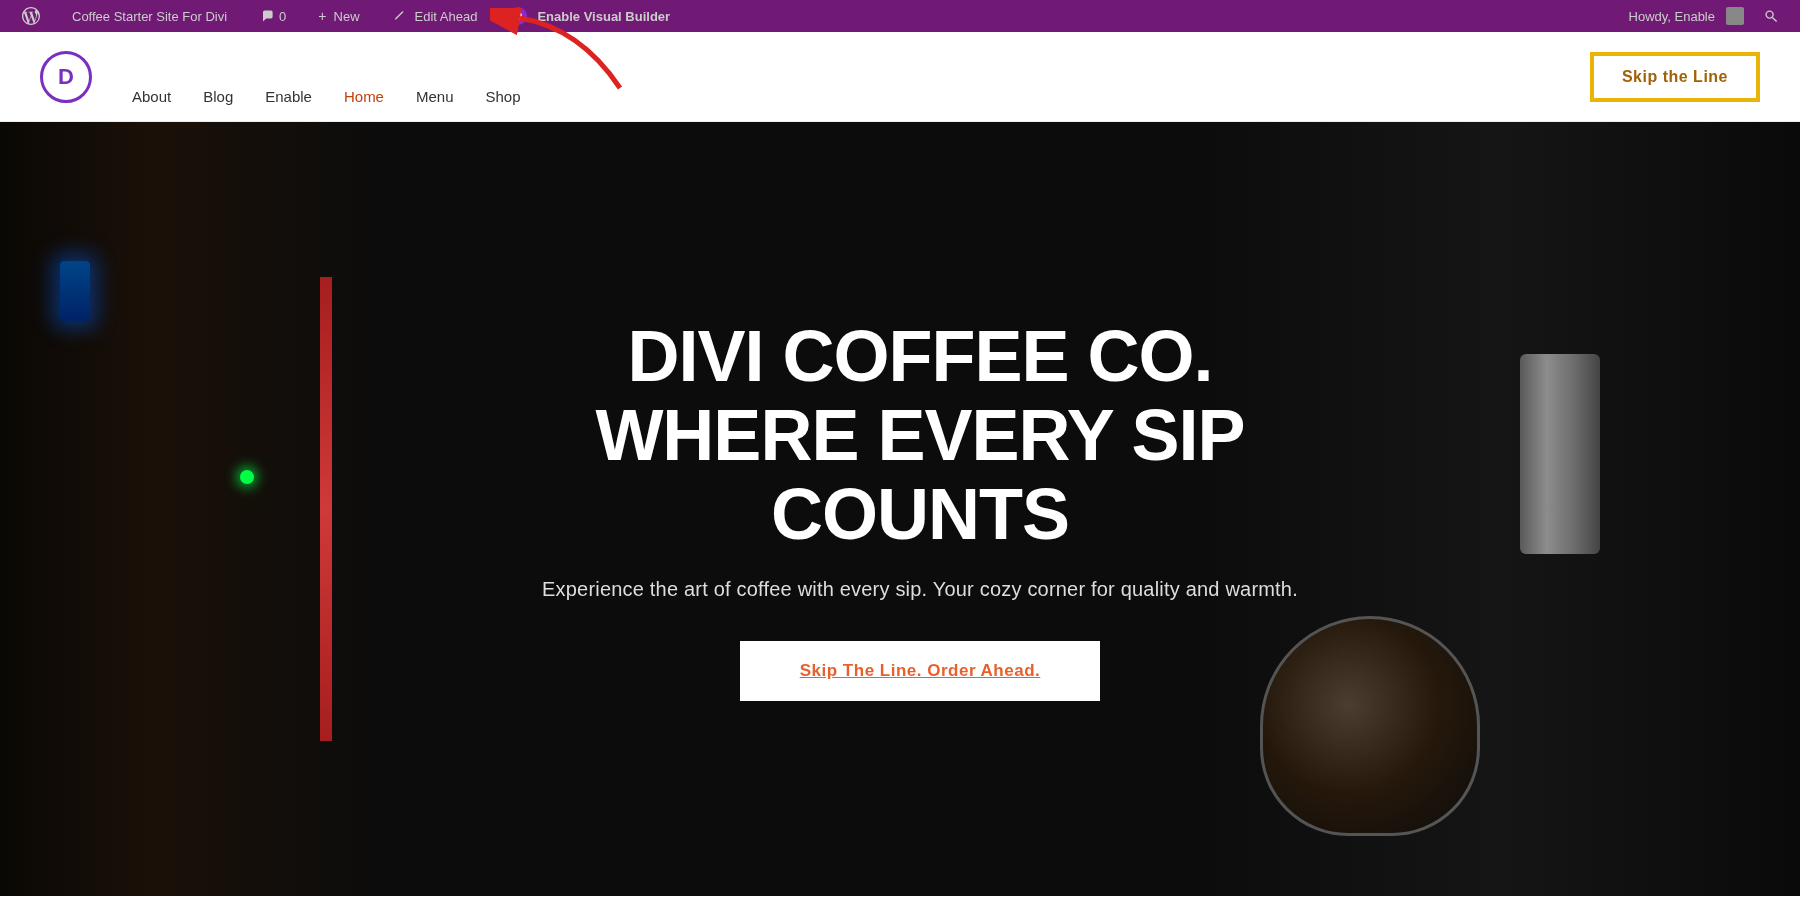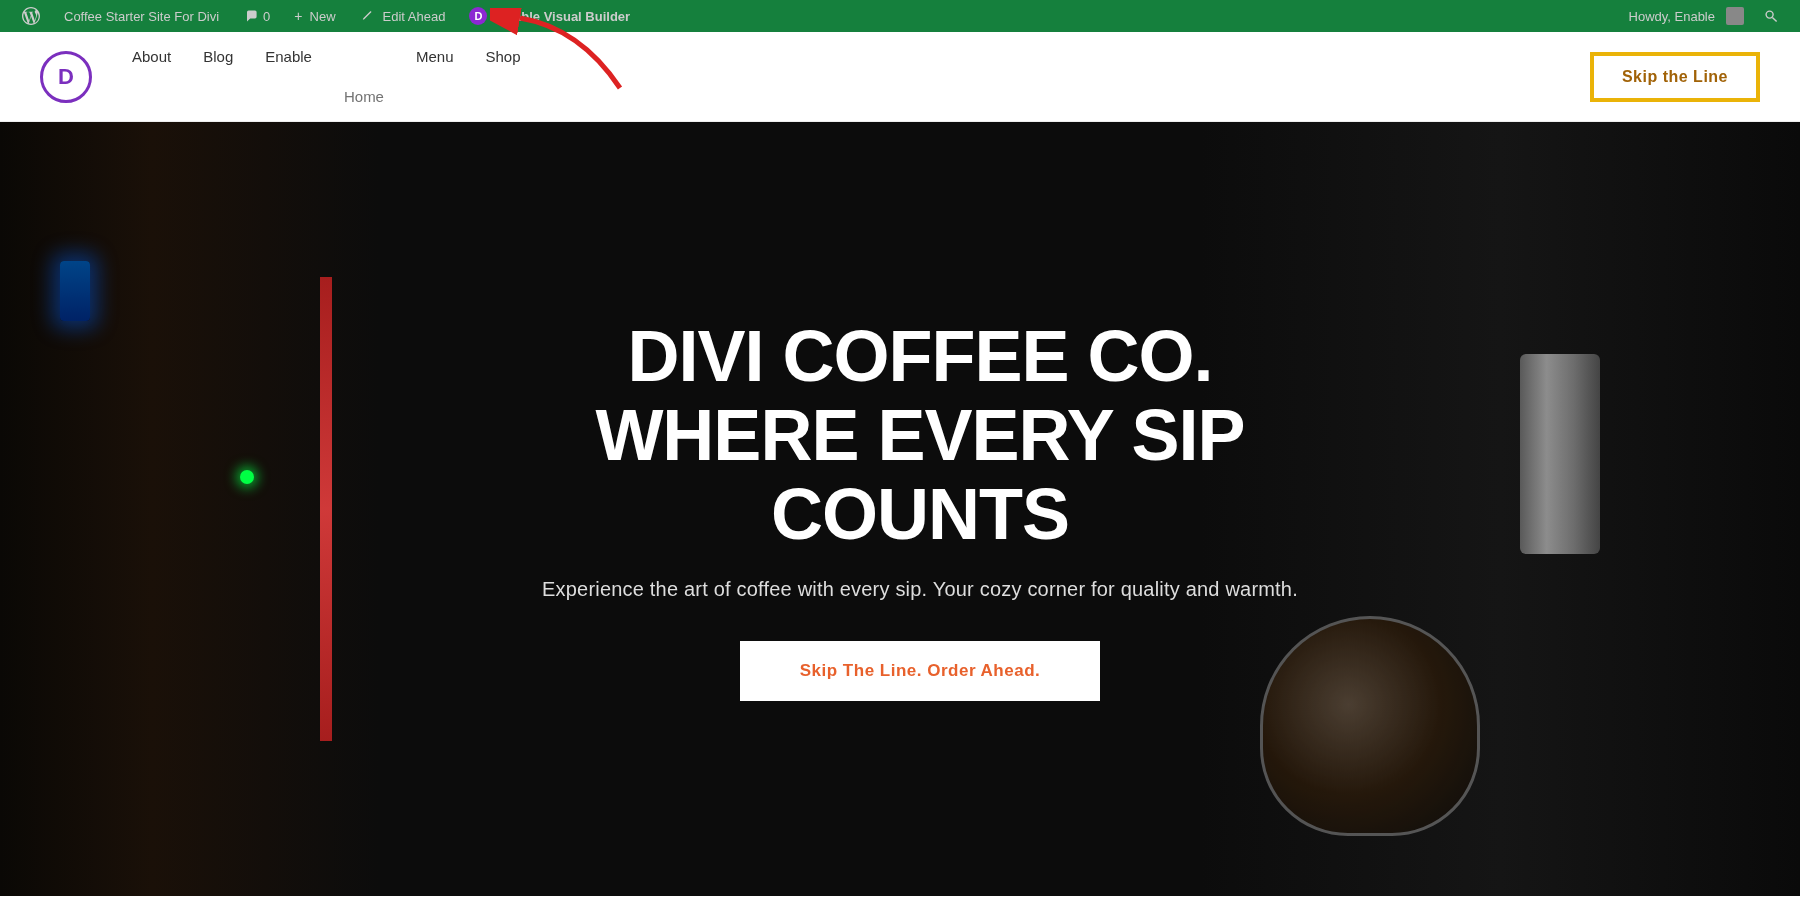--- a/index.html
+++ b/index.html
@@ -1,25 +1,25 @@
 <!DOCTYPE html>
 <html><head>
   <meta charset="utf-8">
   <style>
     * { margin: 0; padding: 0; box-sizing: border-box; }
     body { font-family: -apple-system, BlinkMacSystemFont, 'Segoe UI', sans-serif; width: 1800px; overflow-x: hidden; }
 
     
     .wp-admin-bar {
-      background: #15803d;
+      background: #701a75;
       height: 32px;
       display: flex;
       align-items: flex-start;
       padding: 0 12px;
-      gap: 4px;
+      gap: 12px;
       position: relative;
       z-index: 100;
     }
     .wp-admin-bar-item {
       display: flex;
       align-items: center;
       gap: 5px;
       color: #ccc;
       font-size: 13px;
       padding: 0 10px;
@@ -95,31 +95,31 @@
       border-radius: 50%;
       display: flex;
       align-items: center;
       justify-content: center;
       color: #7b2fbe;
       font-size: 22px;
       font-weight: bold;
     }
     .site-nav {
       display: flex;
-      align-items: flex-start;
+      align-items: flex-end;
       gap: 32px;
     }
     .nav-link {
       font-size: 15px;
       color: #333;
       text-decoration: none;
       cursor: pointer;
     }
     .nav-link.active {
-      color: #737373;
+      color: #c2410c;
       margin-top: 40px;
     }
     .header-cta {
       margin-left: auto;
       border: 4px solid #eab308;
       color: #a16207;
       background: transparent;
       padding: 12px 28px;
       font-size: 16px;
       font-weight: 600;
@@ -257,20 +257,21 @@
     }
     .hero-cta {
       background: white;
       color: #e8612c;
       border: none;
       padding: 20px 60px;
       font-size: 17px;
       font-weight: 700;
       cursor: pointer;
       letter-spacing: 0.5px;
+      text-decoration: underline;
     }
 
     
     .annotation-arrow {
       position: absolute;
       top: 8px;
       left: 490px;
       z-index: 200;
       pointer-events: none;
     }

